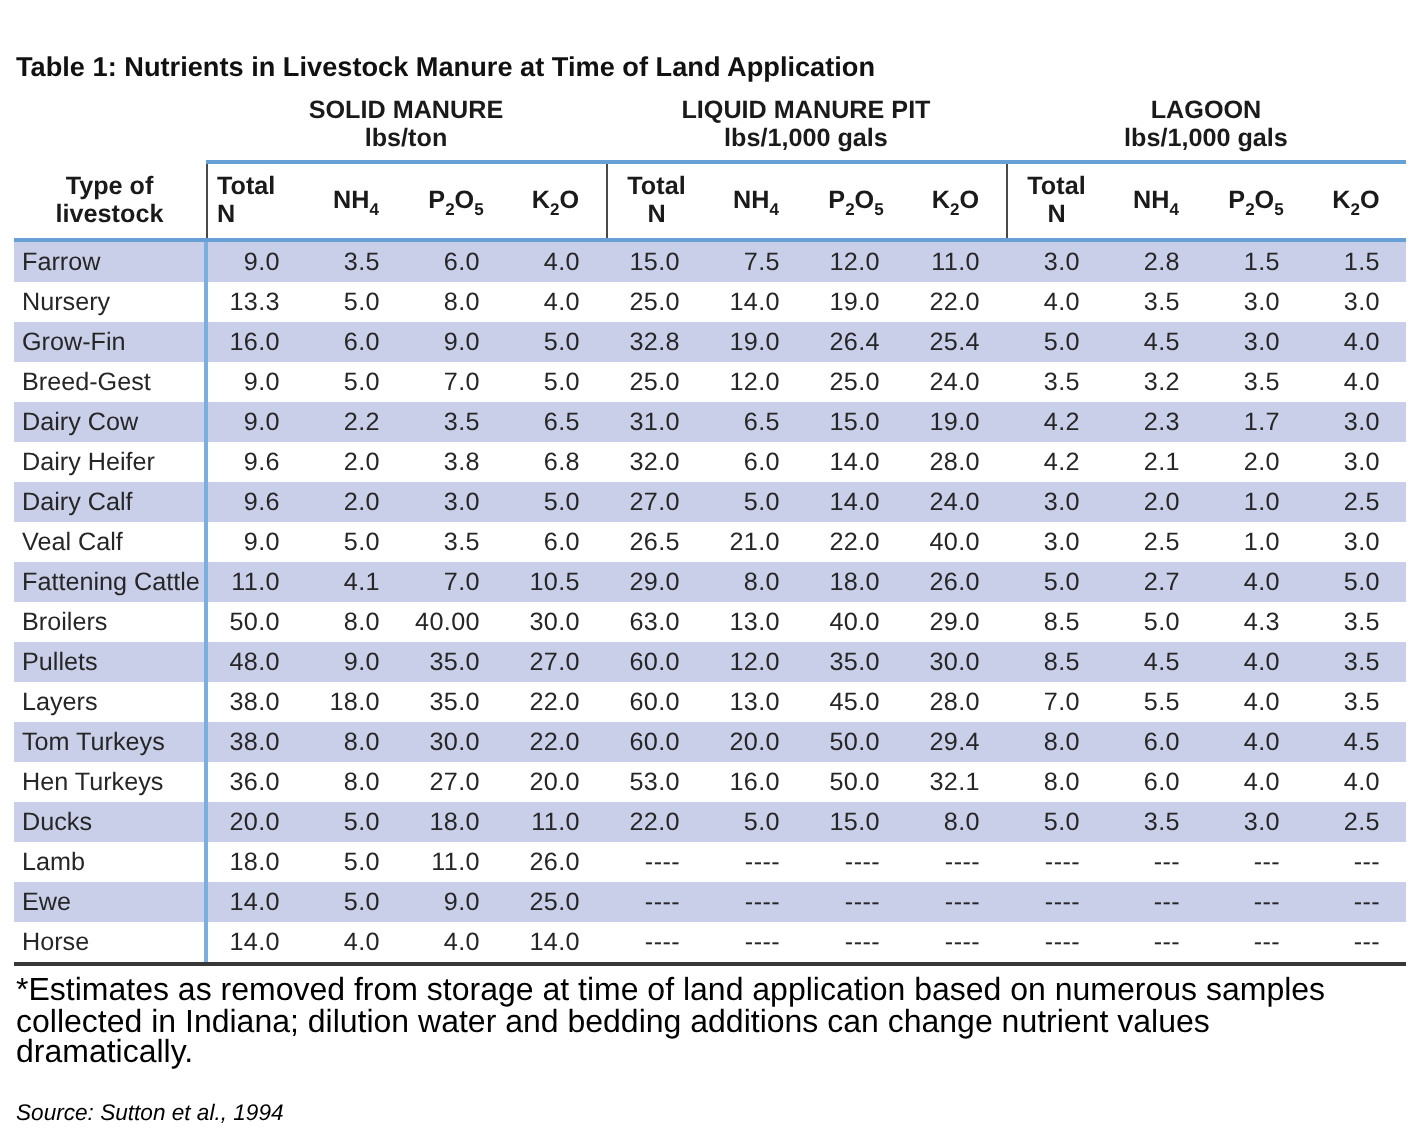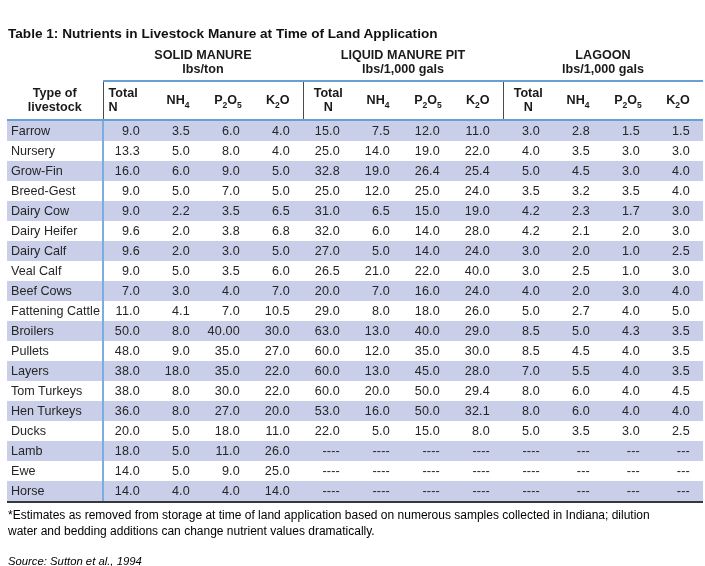--- a/index.html
+++ b/index.html
@@ -14,21 +14,21 @@
   .gname,.gunit{font-size:12.6px;line-height:14px;text-align:center;}
   .cols-row th{border-bottom:2px solid #66a0d4;font-size:12.6px;line-height:14px;padding:4px 0 5px 0;vertical-align:middle;text-align:center;}
   .cols-row th.gstart{border-left:1px solid #4a4a4a;}
   .cols-row th.tn-left{text-align:left;padding-left:5px;}
   sub{font-size:8.5px;line-height:0;}
   tbody td{font-size:12.6px;height:20px;padding:0;color:#262626;}
   tbody tr:nth-child(odd){background:#c9cfe9;}
   td.livestock{padding-left:4px;border-right:2px solid #79aede;}
   td.num{text-align:right;padding-right:13px;letter-spacing:0.2px;}
   tbody tr:last-child td{border-bottom:2px solid #383838;}
-  .footnote{font-size:12px;line-height:15.5px;margin:5px 0 16px 1px;max-width:672px;color:#000;}
+  .footnote{font-size:16px;line-height:15.5px;margin:5px 0 16px 1px;max-width:672px;color:#000;}
   .source{font-size:11.3px;font-style:italic;margin:1px 0 0 1px;color:#000;}
 </style>
 </head>
 <body>
 
 <div class="page">
   <div class="title">Table 1: Nutrients in Livestock Manure at Time of Land Application</div>
 
   <table>
     <colgroup>
@@ -183,35 +183,20 @@
           <td class="num">26.5</td>
           <td class="num">21.0</td>
           <td class="num">22.0</td>
           <td class="num">40.0</td>
           <td class="num">3.0</td>
           <td class="num">2.5</td>
           <td class="num">1.0</td>
           <td class="num">3.0</td>
         </tr>
         <tr>
-          <td class="livestock">Beef Cows</td>
-          <td class="num">7.0</td>
-          <td class="num">3.0</td>
-          <td class="num">4.0</td>
-          <td class="num">7.0</td>
-          <td class="num">20.0</td>
-          <td class="num">7.0</td>
-          <td class="num">16.0</td>
-          <td class="num">24.0</td>
-          <td class="num">4.0</td>
-          <td class="num">2.0</td>
-          <td class="num">3.0</td>
-          <td class="num">4.0</td>
-        </tr>
-        <tr>
           <td class="livestock">Fattening Cattle</td>
           <td class="num">11.0</td>
           <td class="num">4.1</td>
           <td class="num">7.0</td>
           <td class="num">10.5</td>
           <td class="num">29.0</td>
           <td class="num">8.0</td>
           <td class="num">18.0</td>
           <td class="num">26.0</td>
           <td class="num">5.0</td>

